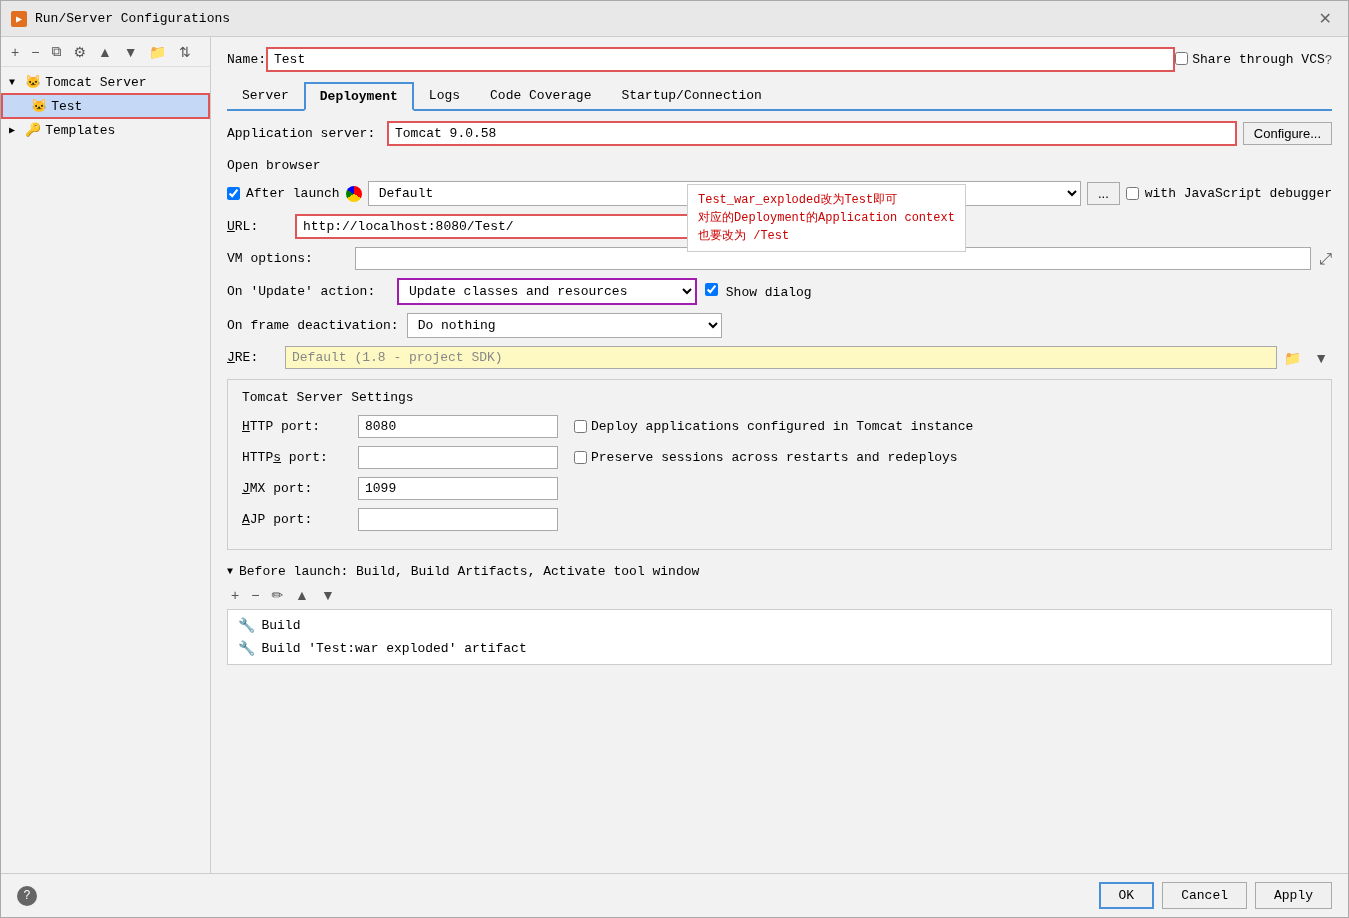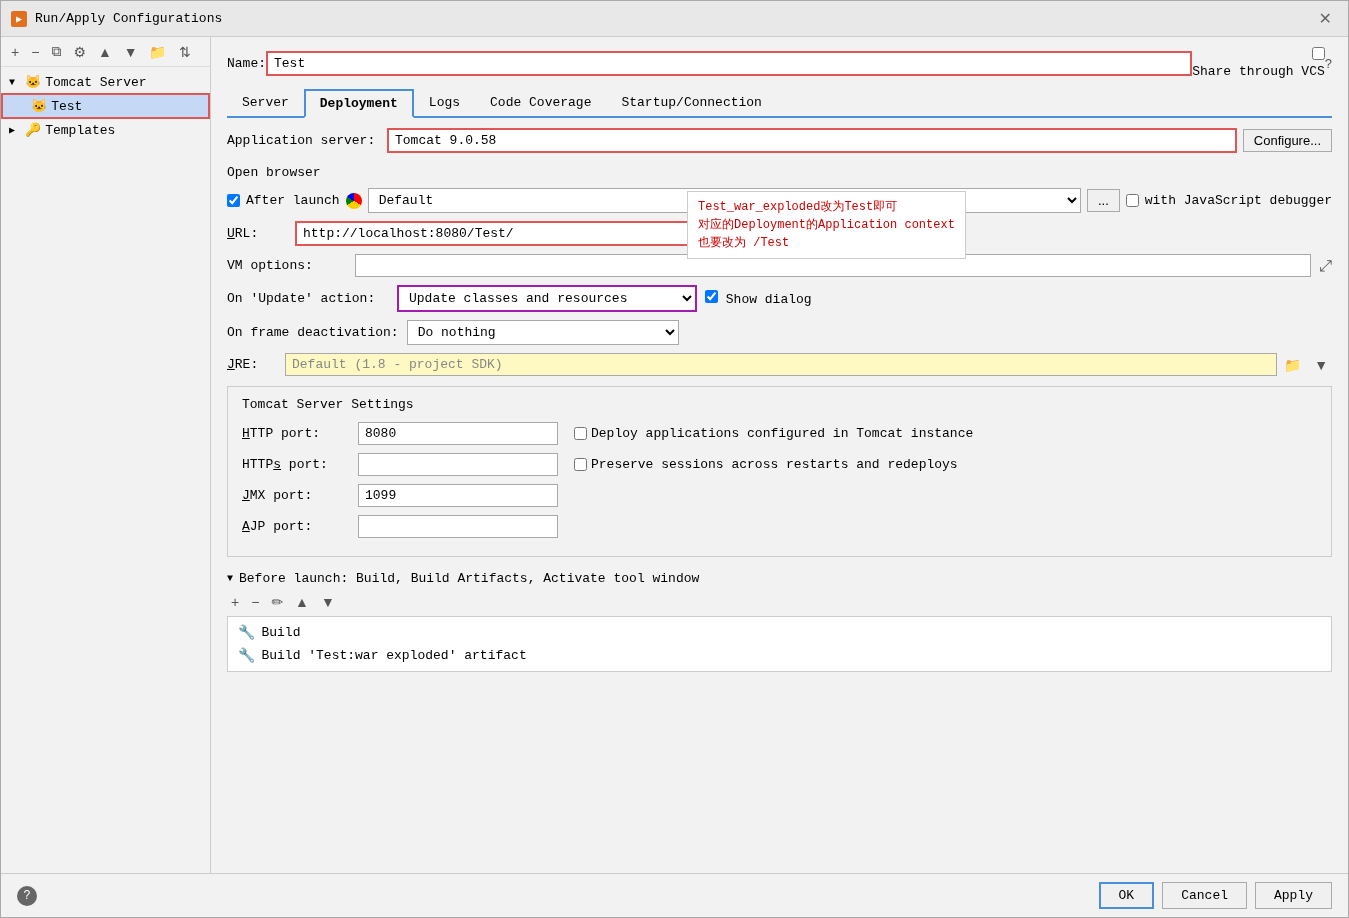--- a/index.html
+++ b/index.html
@@ -127,23 +127,22 @@
       border: 2px solid #e05555;
       padding: 3px 6px;
       font-family: 'Courier New', monospace;
       font-size: 13px;
       flex: 1;
     }
     .share-label {
       font-size: 13px;
       margin-left: auto;
       display: flex;
-      align-items: flex-end;
+      align-items: flex-start;
       gap: 4px;
-      flex-direction: column;
     }
     .help-btn {
       background: none; border: none; cursor: pointer;
       font-size: 13px; color: #555;
     }
 
     
     .tabs-row {
       display: flex;
       border-bottom: 2px solid #4a90d9;
@@ -294,21 +293,21 @@
       align-items: center;
       gap: 8px;
       margin-bottom: 8px;
     }
     .frame-label { min-width: 170px; font-size: 13px; }
     .frame-select {
       border: 1px solid #aaa;
       padding: 3px 6px;
       font-family: 'Courier New', monospace;
       font-size: 13px;
-      width: 272px;
+      width: 315px;
       background: white;
     }
 
     .jre-row {
       display: flex;
       align-items: center;
       gap: 8px;
       margin-bottom: 10px;
     }
     .jre-label { min-width: 50px; font-size: 13px; }
@@ -438,21 +437,21 @@
     .underline { text-decoration: underline; }
   </style>
 </head>
 <body>
 
 <div class="dialog">
 
   <div class="title-bar">
     <div class="title-bar-left">
       <div class="title-icon">▶</div>
-      <span class="title-text">Run/Apply Configurations</span>
+      <span class="title-text">Run/Server Configurations</span>
     </div>
     <button class="close-btn">✕</button>
   </div>
 
   <div class="main-content">
 
     <div class="left-panel">
       <div class="left-toolbar">
         <button class="toolbar-btn">+</button>
         <button class="toolbar-btn">−</button>

